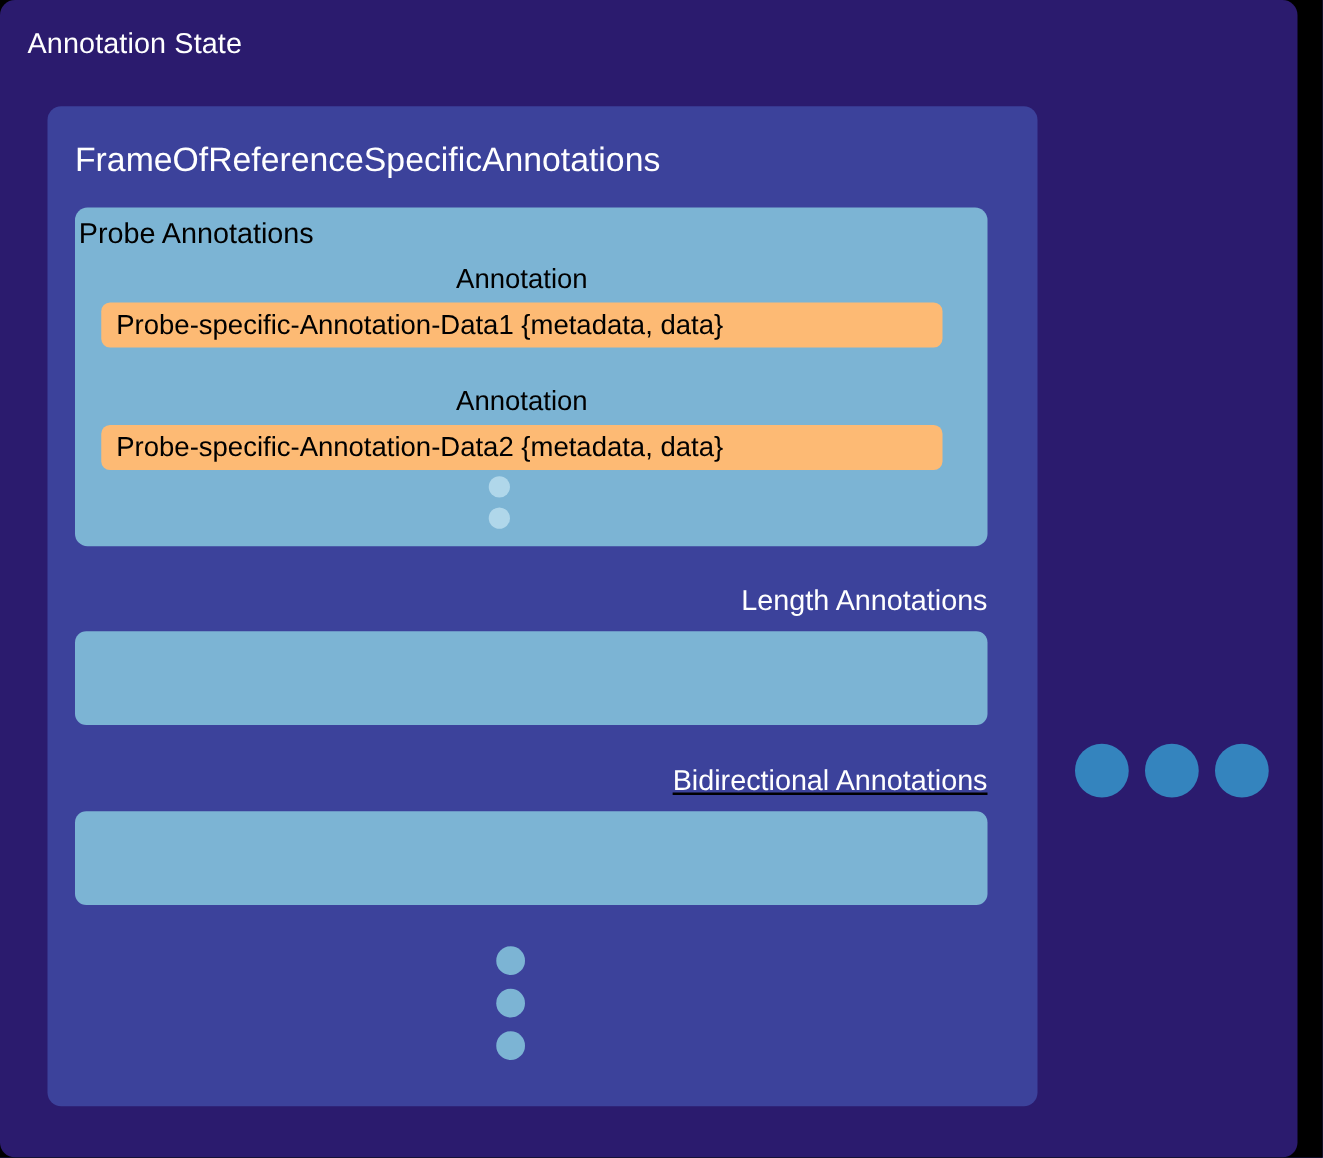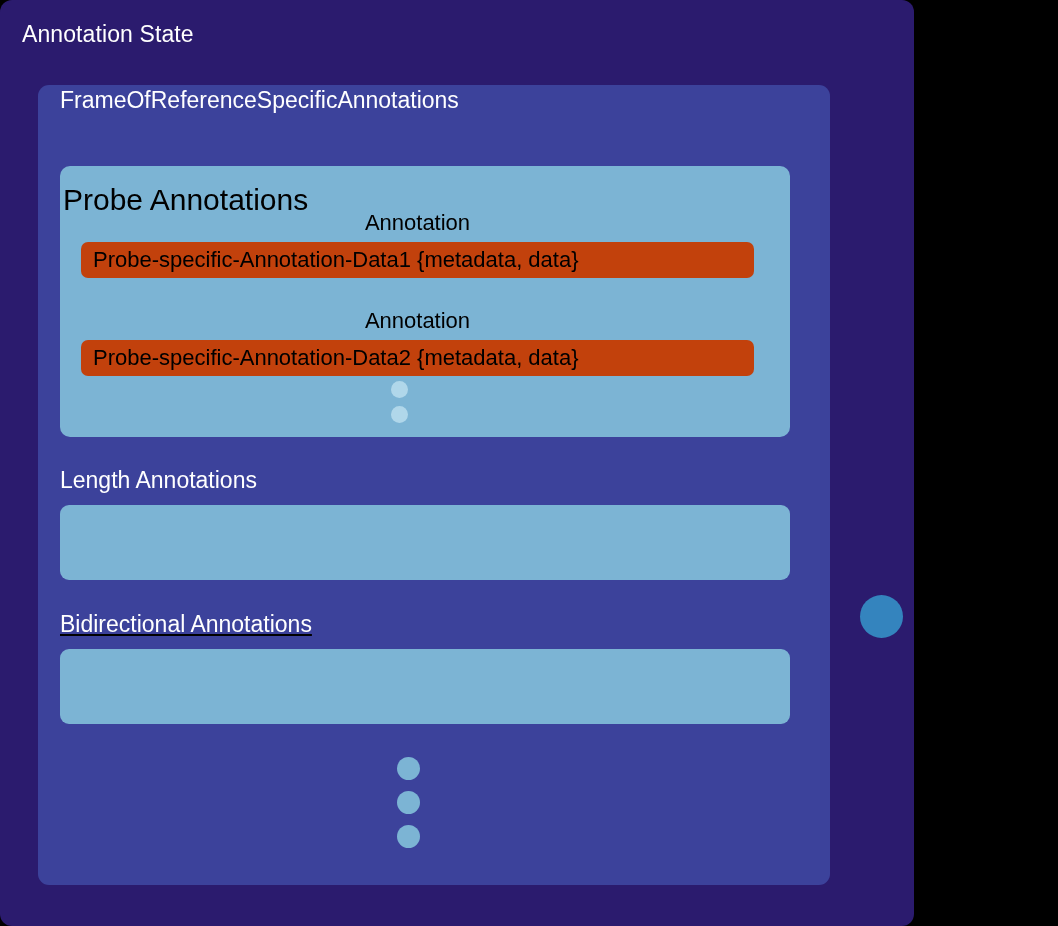--- a/index.html
+++ b/index.html
@@ -12,21 +12,21 @@
     overflow: hidden;
   }
 
   body {
     font-family: "Liberation Sans", "DejaVu Sans", sans-serif;
     -webkit-font-smoothing: antialiased;
   }
 
   .page {
     position: relative;
-    width: 914px;
+    width: 1038px;
     height: 926px;
     background: #2b1b6e;
     border-radius: 12px;
     overflow: hidden;
   }
 
   
   .page-title {
     position: absolute;
     left: 22px;
@@ -45,43 +45,43 @@
     top: 85px;
     width: 792px;
     height: 800px;
     background: #3c429b;
     border-radius: 11px;
   }
 
   .for-card-title {
     position: absolute;
     left: 22px;
-    top: 0;
-    font-size: 23px;
+    top: 28px;
+    font-size: 27px;
     line-height: 30px;
     color: #ffffff;
     white-space: nowrap;
   }
 
   
   .probe-panel {
     position: absolute;
     left: 22px;
     top: 81px;
     width: 730px;
     height: 271px;
     background: #7cb4d4;
     border-radius: 10px;
   }
 
   .probe-panel-title {
     position: absolute;
     left: 3px;
-    top: 19px;
-    font-size: 30px;
+    top: 5px;
+    font-size: 23px;
     line-height: 30px;
     color: #000000;
     white-space: nowrap;
   }
 
   
   .annotation-row {
     position: absolute;
     left: 21px;
     width: 673px;
@@ -96,21 +96,21 @@
     font-size: 22px;
     line-height: 29px;
     color: #000000;
     white-space: nowrap;
   }
 
   .annotation-value {
     display: block;
     margin-top: 5px;
     height: 36px;
-    background: #c2410c;
+    background: #fdba74;
     border-radius: 7px;
     font-size: 22px;
     line-height: 36px;
     color: #000000;
     padding: 0 12px;
     white-space: nowrap;
     overflow: hidden;
   }
 
   
@@ -130,20 +130,21 @@
     height: 17px;
     border-radius: 50%;
     background: #b0d7ea;
   }
 
   
   .section {
     position: absolute;
     left: 22px;
     width: 730px;
+    text-align: right;
   }
 
   .section.length-section { top: 380px; }
   .section.bidirectional-section { top: 524px; text-decoration: underline; }
 
   .section-title {
     display: block;
     font-size: 23px;
     line-height: 30px;
     color: #ffffff;

